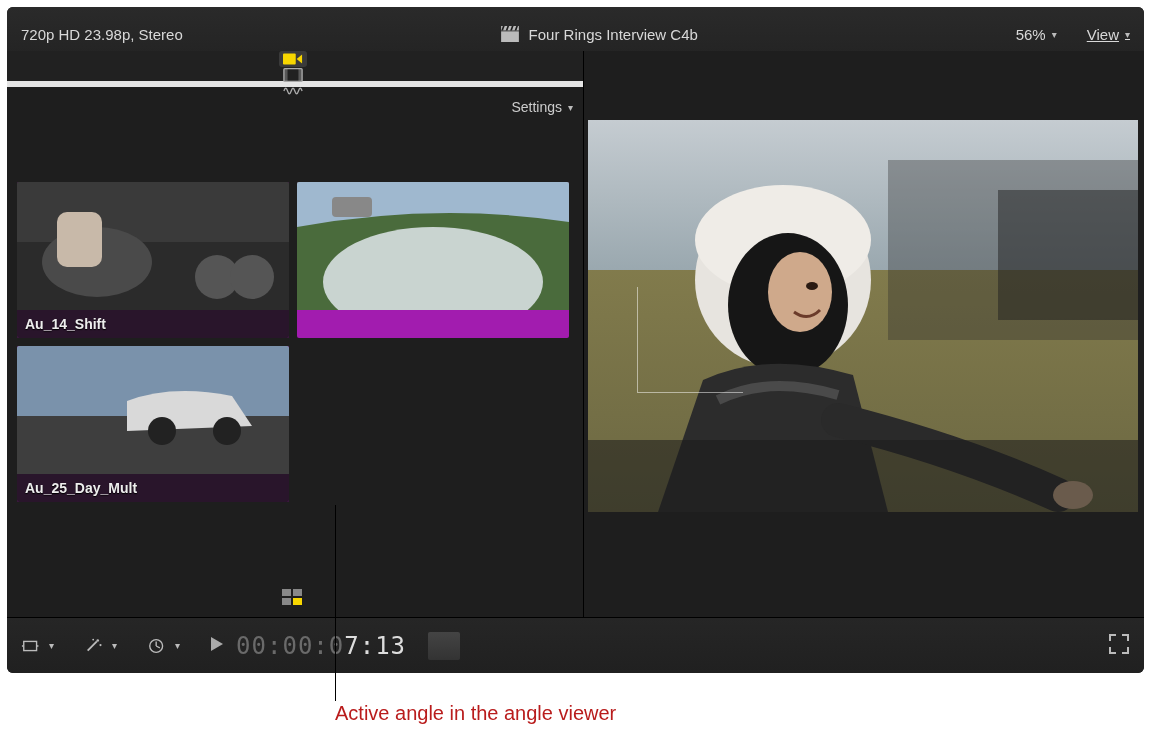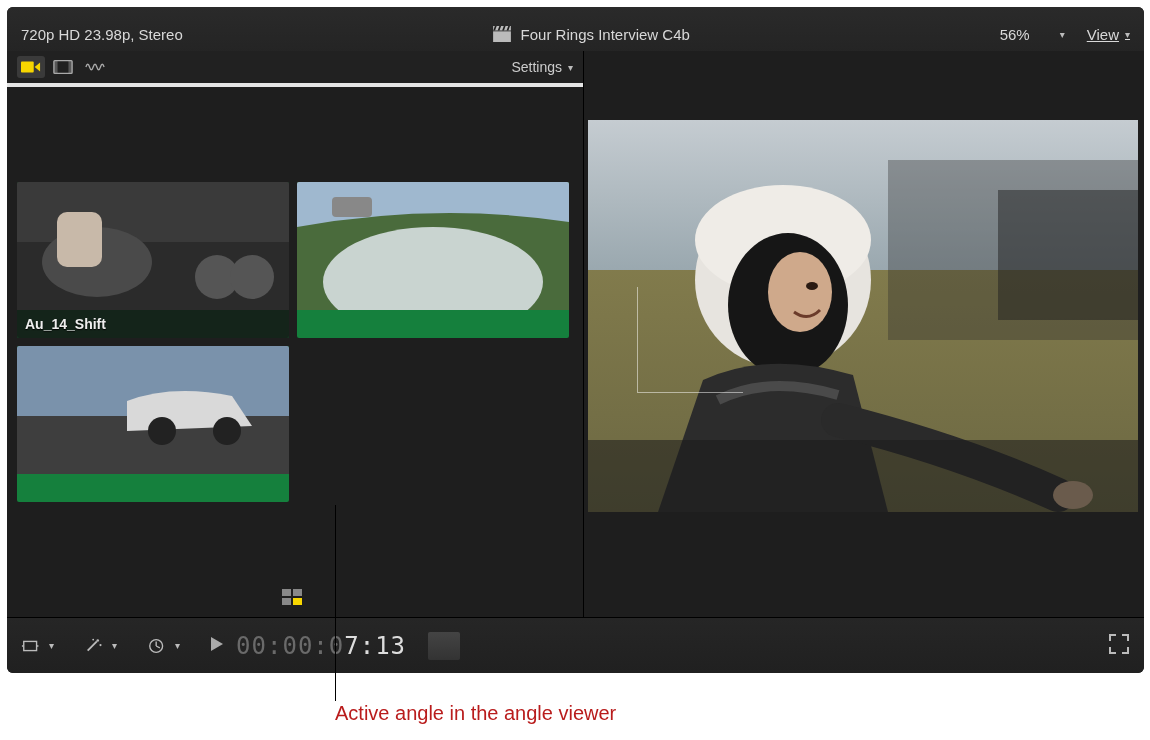--- a/index.html
+++ b/index.html
@@ -25,60 +25,61 @@
     border-bottom: 2px solid #3b5fa8;
     display: flex;
     align-items: center;
     font-size: 15px;
     color: #d8d8d8;
     padding: 0 14px;
   }
   .topbar .spacer { flex: 1; }
   .topbar .clapper { width:18px; height:16px; margin-right:10px; display:inline-block; }
   .topbar .clapper svg { width:100%; height:100%; }
-  .topbar .zoom { margin-right: 22px; display:flex; align-items:center; cursor:pointer;gap:24px;}
+  .topbar .zoom { margin-right: 30px; display:flex; align-items:center; cursor:pointer;}
   .topbar .view { display:flex; align-items:center; cursor:pointer;text-decoration:underline;}
   .chev { margin-left:6px; font-size:10px; color:#bbb; }
 
   .body {
     position:absolute; top:44px; left:0; right:0; bottom:56px;
     display:flex;
   }
   .left-pane {
     width: 577px;
     background: #1e1e1e;
     border-right: 1px solid #000;
     display:flex; flex-direction:column;
   }
   .left-toolbar {
     height: 36px;
     display:flex; align-items:center;
     padding: 0 10px;
     background:#212121;
-    border-bottom:4px solid #e5e5e5;
+    border-bottom:6px solid #e5e5e5;
+    flex-direction:column;
   }
   .mode-btn {
     width:28px; height:22px; margin-right:4px;
     display:flex; align-items:center; justify-content:center;
     border-radius:3px; cursor:pointer;
   }
   .mode-btn.active { background:#3a3a3a; }
   .mode-btn svg { width:20px; height:16px; }
   .settings-btn { margin-left:auto; color:#ccc; font-size:14px; display:flex; align-items:center; cursor:pointer;}
   .angle-grid {
     flex:1; padding: 95px 10px 10px 10px;
     display:grid;
     grid-template-columns: 272px 272px;
     grid-auto-rows: 156px;
     gap: 8px;
     align-content:start;
   }
   .angle {
     position:relative;
-    background:#15803d;
+    background:#a21caf;
     border-radius:2px;
     overflow:hidden;
     cursor:pointer;
   }
   .angle .canvas { width:100%; height: 128px; display:block; }
   .angle .lbl {
     position:absolute; left:0; right:0; bottom:0;
     height: 28px; line-height:28px;
     background: rgba(20,20,20,0.85);
     color:#eee; font-size:14px; font-weight:600;
@@ -235,20 +236,21 @@
         </div>
 
         <div class="angle">
           <svg class="canvas" viewBox="0 0 272 128" preserveAspectRatio="none">
             <rect width="272" height="128" fill="#7a92ab"></rect>
             <rect x="0" y="70" width="272" height="58" fill="#3e3e3e"></rect>
             <path d="M110 55 Q155 38 215 50 L235 80 L110 85 Z" fill="#d9d9d9"></path>
             <circle cx="145" cy="85" r="14" fill="#222"></circle>
               <circle cx="210" cy="85" r="14" fill="#222"></circle>
           </svg>
+          <div class="lbl">Au_25_Day_Mult</div>
         </div>
 
 
       </div>
     </div>
 
     <div class="right-pane">
       <div class="preview">
         <svg viewBox="0 0 550 392" preserveAspectRatio="none">
           <defs>

